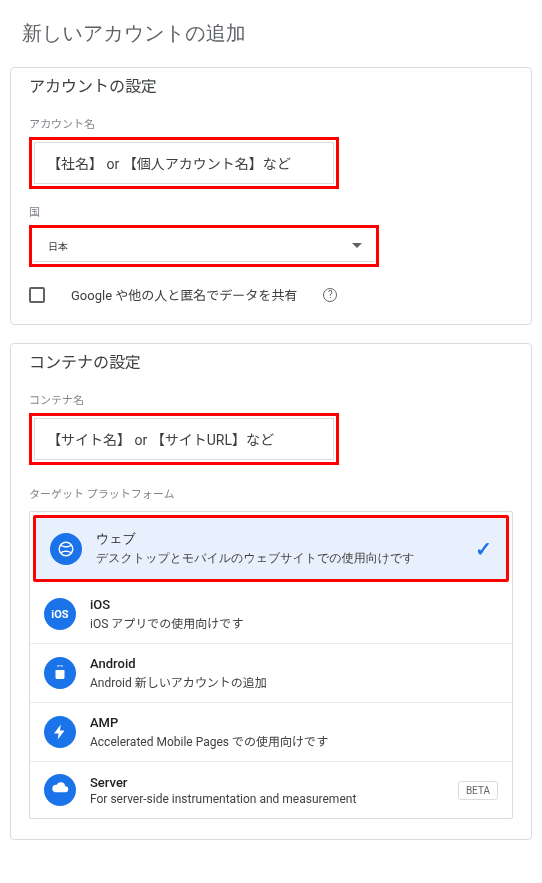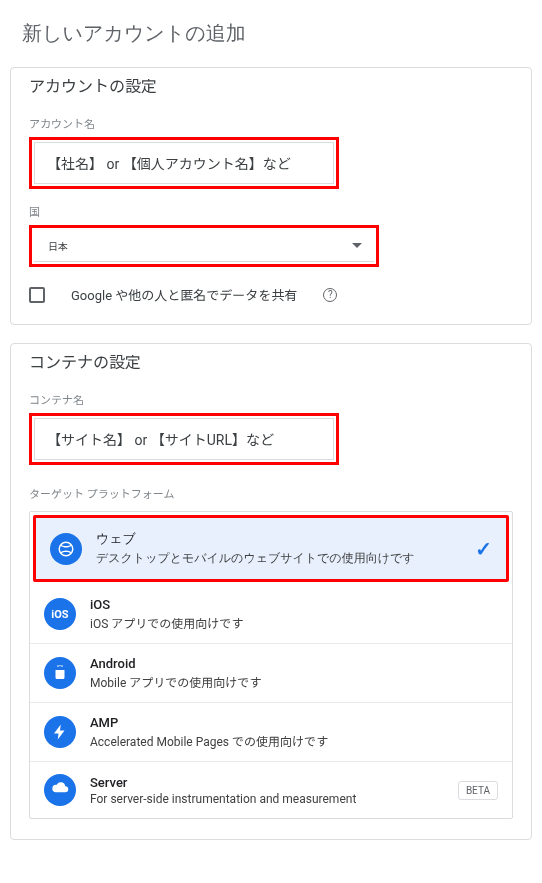--- a/index.html
+++ b/index.html
@@ -215,21 +215,21 @@
     </div>
 
     <div class="platform-item">
       <div class="platform-icon">
         <svg viewBox="0 0 24 24">
             <path d="M6 8v10a2 2 0 002 2h8a2 2 0 002-2V8H6zm3-4l-1-2h8l-1 2a4 4 0 00-6 0z"></path>
           </svg>
       </div>
       <div class="platform-text">
         <div class="platform-name">Android</div>
-        <div class="platform-desc">Mobile アプリでの使用向けです</div>
+        <div class="platform-desc">Android 新しいアカウントの追加</div>
       </div>
     </div>
 
     <div class="platform-item">
       <div class="platform-icon">
         <svg viewBox="0 0 24 24">
             <path d="M13 2L4 14h6l-1 8 9-12h-6l1-8z"></path>
           </svg>
       </div>
       <div class="platform-text">

